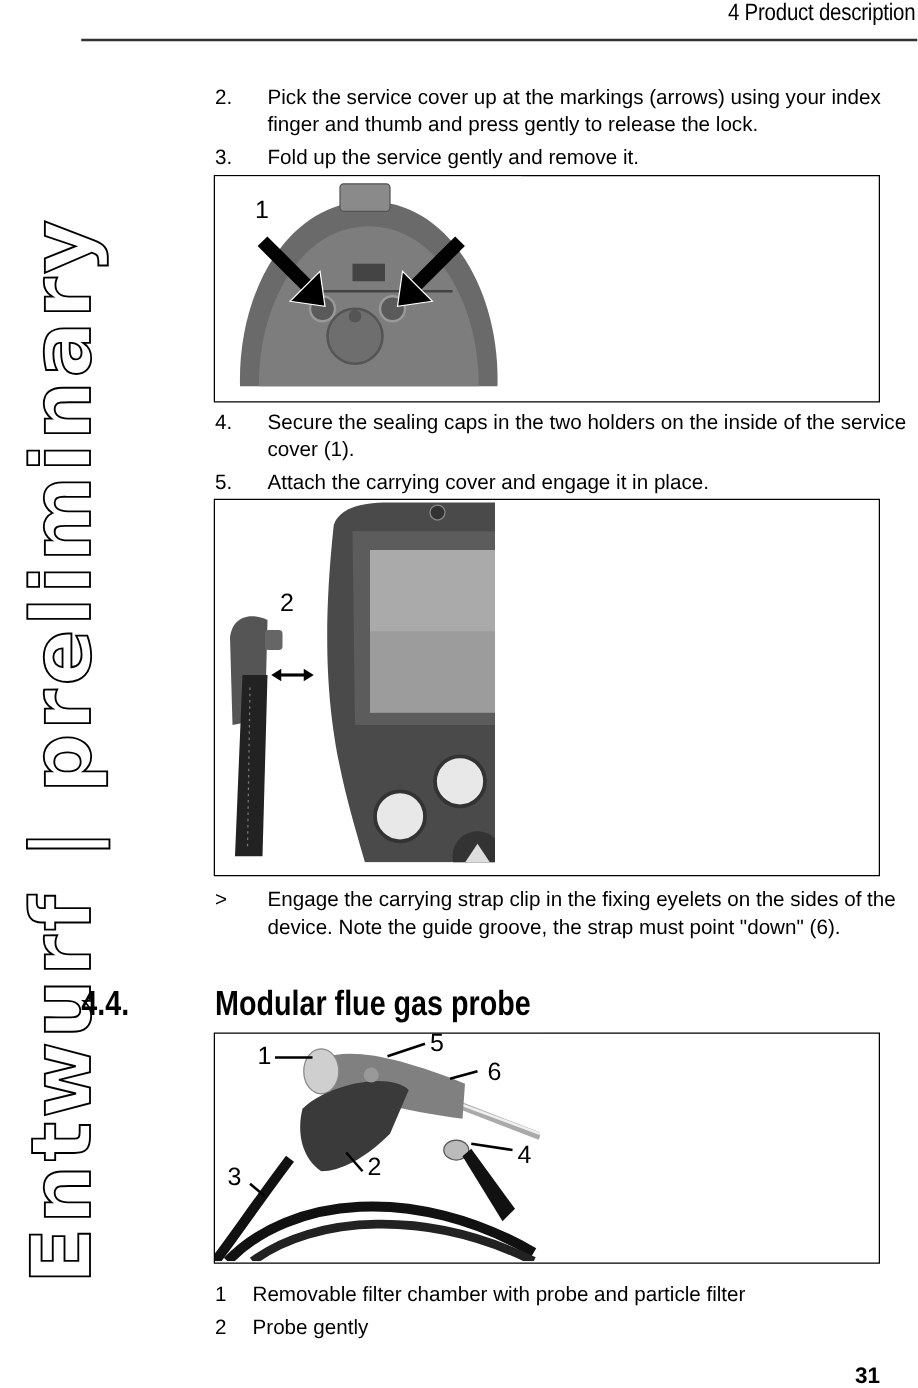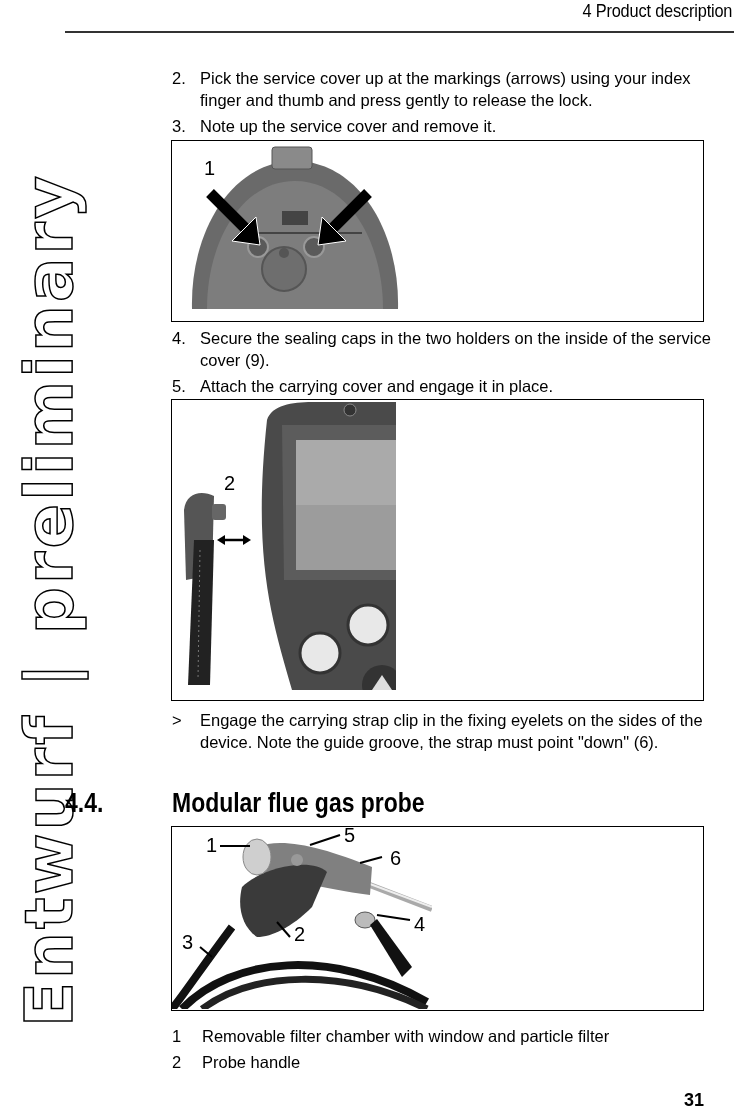--- a/index.html
+++ b/index.html
@@ -9,21 +9,21 @@
          font-family: "Liberation Sans", sans-serif; transform: scaleX(0.86); transform-origin: right top;
          letter-spacing: -0.2px; }
   .header-rule { position: absolute; left: 65px; top: 31px; width: 669px; height: 2px; background: #333; }
   .watermark { position: absolute; left: -450px; top: 560px; width: 1000px; height: 80px;
          transform: rotate(-90deg); transform-origin: center center;
          font-family: "DejaVu Sans", sans-serif; font-size: 66px; font-weight: bold;
          color: #fff; -webkit-text-stroke: 1.5px #000; letter-spacing: 3px; white-space: nowrap;
          text-align: center; line-height: 80px; }
   .step { position: absolute; left: 172px; width: 560px; font-size: 16.5px; line-height: 22px; }
   .step .num { position: absolute; left: 0; top: 0; }
-  .step .txt { margin-left: 28px; display: block; }
+  .step .txt { margin-left: 42px; display: block; }
   .figbox { position: absolute; border: 1.5px solid #000; background: #fff; box-sizing: border-box; }
   .fig-img { position: absolute; overflow: hidden; }
   .callout { position: absolute; font-size: 20px; font-family: "Liberation Sans", sans-serif; }
   .section-num { position: absolute; left: 65px; top: 787px; font-size: 28px; font-weight: bold;
          transform: scaleX(0.82); transform-origin: left top; }
   .section-title { position: absolute; left: 172px; top: 787px; font-size: 28px; font-weight: bold;
          transform: scaleX(0.82); transform-origin: left top; white-space: nowrap; }
   .legend-item { position: absolute; left: 172px; font-size: 16.5px; }
   .legend-item .n { position: absolute; left: 0; }
   .legend-item .t { position: absolute; left: 30px; white-space: nowrap; }
@@ -36,21 +36,21 @@
 <div class="header-rule"></div>
 
 <div class="watermark">Entwurf | preliminary</div>
 
 <div class="step" style="top:67px;">
   <span class="num">2.</span>
   <span class="txt">Pick the service cover up at the markings (arrows) using your index finger and thumb and press gently to release the lock.</span>
 </div>
 <div class="step" style="top:115px;">
   <span class="num">3.</span>
-  <span class="txt">Note up the service cover and remove it.</span>
+  <span class="txt">Fold up the service gently and remove it.</span>
 </div>
 
 <div class="figbox" style="left:171px; top:140px; width:533px; height:182px;">
   <div class="fig-img" style="left:0; top:0; width:246px; height:178px;">
     <svg width="246" height="178" viewBox="0 0 246 178">
       <rect x="0" y="0" width="246" height="178" fill="#fff"></rect>
       <path d="M20 168 C 18 90, 60 20, 123 20 C 186 20, 228 90, 226 168 Z" fill="#6a6a6a"></path>
       <path d="M35 168 C 35 100, 70 40, 123 40 C 176 40, 211 100, 211 168 Z" fill="#7d7d7d"></path>
       <rect x="100" y="6" width="40" height="22" rx="3" fill="#8a8a8a" stroke="#555"></rect>
       <rect x="110" y="70" width="26" height="14" fill="#444"></rect>
@@ -69,21 +69,21 @@
         <line x1="196" y1="52" x2="158" y2="90" stroke="#000" stroke-width="11"></line>
         <polygon points="174,100 146,104 150,76" fill="#000" stroke="#fff" stroke-width="1"></polygon>
       </g>
     </svg>
   </div>
   <div class="callout" style="left:32px; top:16px;">1</div>
 </div>
 
 <div class="step" style="top:327px;">
   <span class="num">4.</span>
-  <span class="txt">Secure the sealing caps in the two holders on the inside of the service cover (9).</span>
+  <span class="txt">Secure the sealing caps in the two holders on the inside of the service cover (1).</span>
 </div>
 <div class="step" style="top:375px;">
   <span class="num">5.</span>
   <span class="txt">Attach the carrying cover and engage it in place.</span>
 </div>
 
 <div class="figbox" style="left:171px; top:399px; width:533px; height:302px;">
   <div class="fig-img" style="left:0; top:0; width:224px; height:290px;">
     <svg width="224" height="290" viewBox="0 0 224 290">
       <rect width="224" height="290" fill="#fff"></rect>
@@ -154,20 +154,20 @@
   <div class="callout" style="left:34px; top:7px;">1</div>
   <div class="callout" style="left:122px; top:96px;">2</div>
   <div class="callout" style="left:10px; top:104px;">3</div>
   <div class="callout" style="left:242px; top:86px;">4</div>
   <div class="callout" style="left:172px; top:-3px;">5</div>
   <div class="callout" style="left:218px; top:20px;">6</div>
 </div>
 
 <div class="legend-item" style="top:1027px;">
   <span class="n">1</span>
-  <span class="t">Removable filter chamber with window and particle filter</span>
+  <span class="t">Removable filter chamber with probe and particle filter</span>
 </div>
 <div class="legend-item" style="top:1053px;">
   <span class="n">2</span>
-  <span class="t">Probe handle</span>
+  <span class="t">Probe gently</span>
 </div>
 
 <div class="page-number">31</div>
 
 </body></html>

